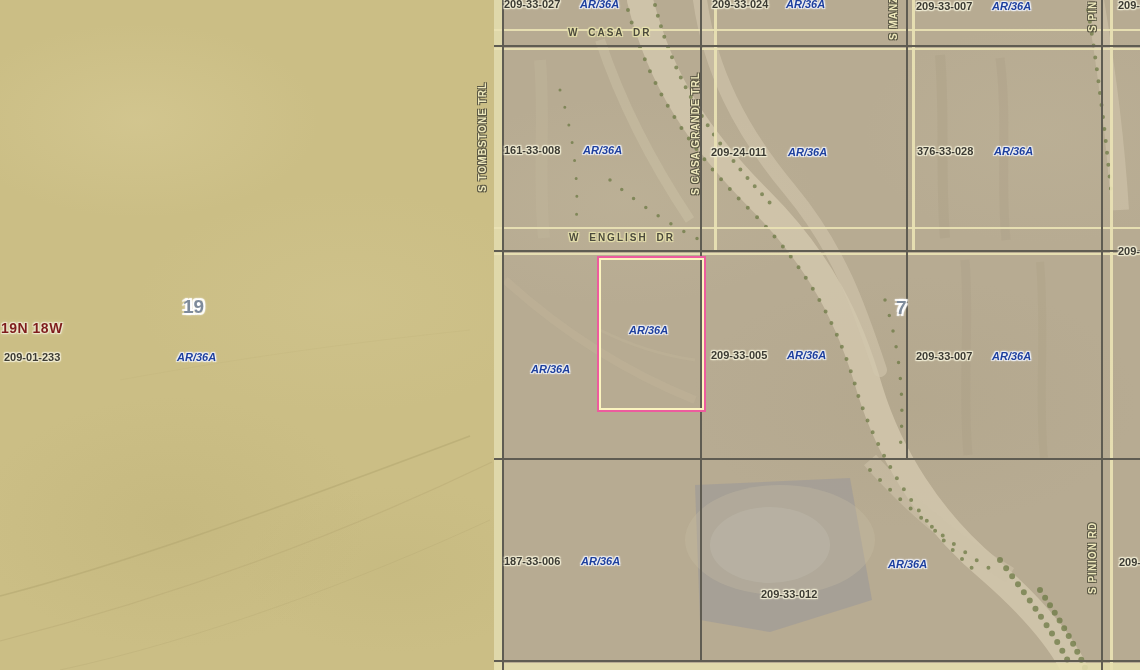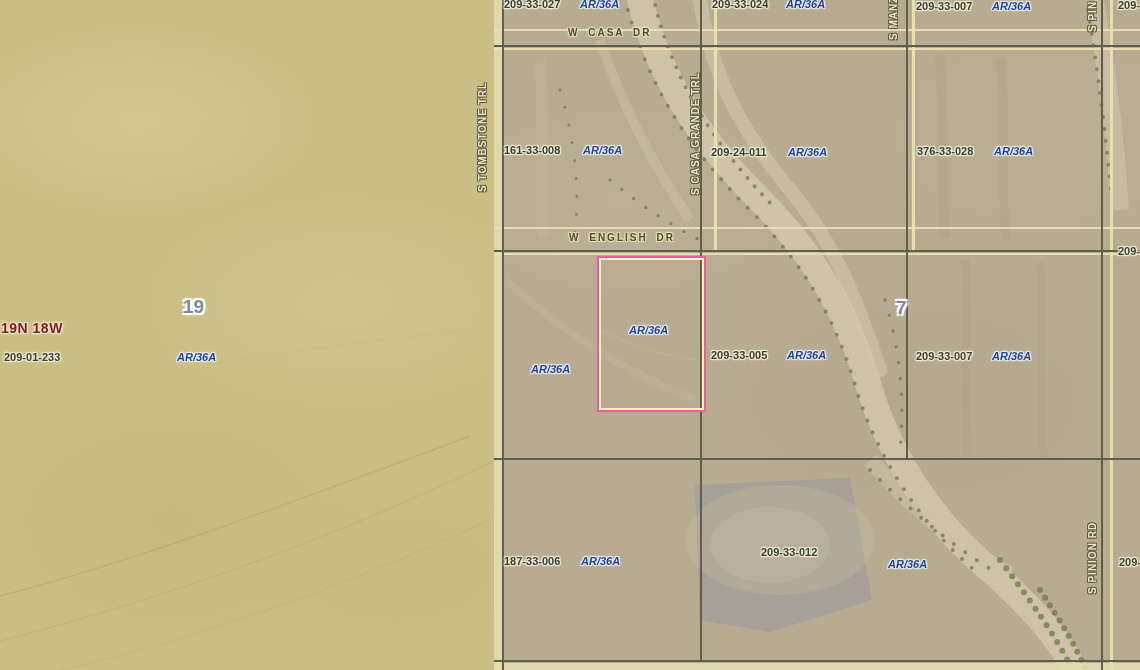--- a/index.html
+++ b/index.html
@@ -153,21 +153,21 @@
   <div class="apn" style="left:711px;top:146px">209-24-011</div>
   <div class="zone" style="left:788px;top:146px">AR/36A</div>
   <div class="apn" style="left:917px;top:145px">376-33-028</div>
   <div class="zone" style="left:994px;top:145px">AR/36A</div>
   <div class="apn" style="left:711px;top:349px">209-33-005</div>
   <div class="zone" style="left:787px;top:349px">AR/36A</div>
   <div class="apn" style="left:916px;top:350px">209-33-007</div>
   <div class="zone" style="left:992px;top:350px">AR/36A</div>
   <div class="apn" style="left:504px;top:555px">187-33-006</div>
   <div class="zone" style="left:581px;top:555px">AR/36A</div>
-  <div class="apn" style="left:761px;top:546px">209-33-012</div>
+  <div class="apn" style="left:761px;top:588px">209-33-012</div>
   <div class="zone" style="left:888px;top:558px">AR/36A</div>
   <div class="apn" style="left:4px;top:351px">209-01-233</div>
   <div class="zone" style="left:177px;top:351px">AR/36A</div>
 
   <div class="zone" style="left:629px;top:324px">AR/36A</div>
   <div class="zone" style="left:531px;top:363px">AR/36A</div>
 
   <div class="apn" style="left:1118px;top:-1px">209-</div>
   <div class="apn" style="left:1118px;top:245px">209-</div>
   <div class="apn" style="left:1119px;top:556px">209-</div>

